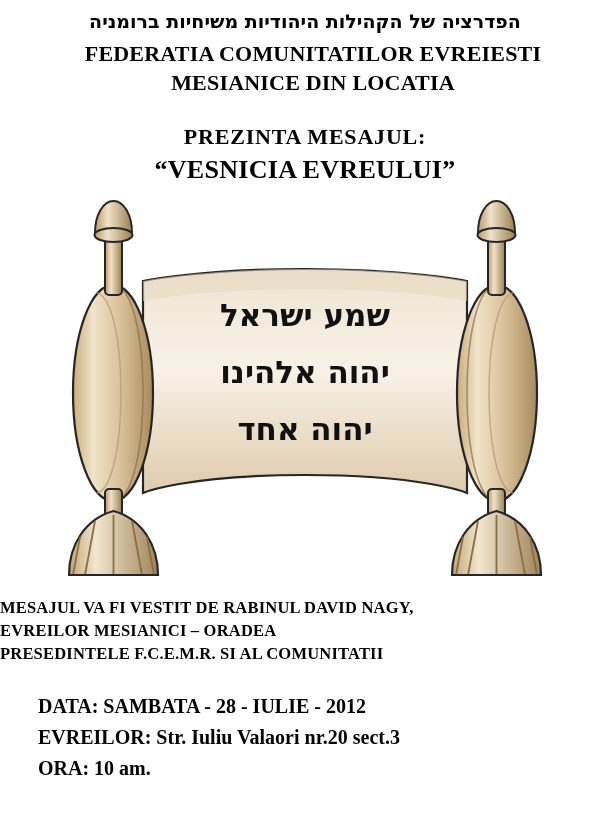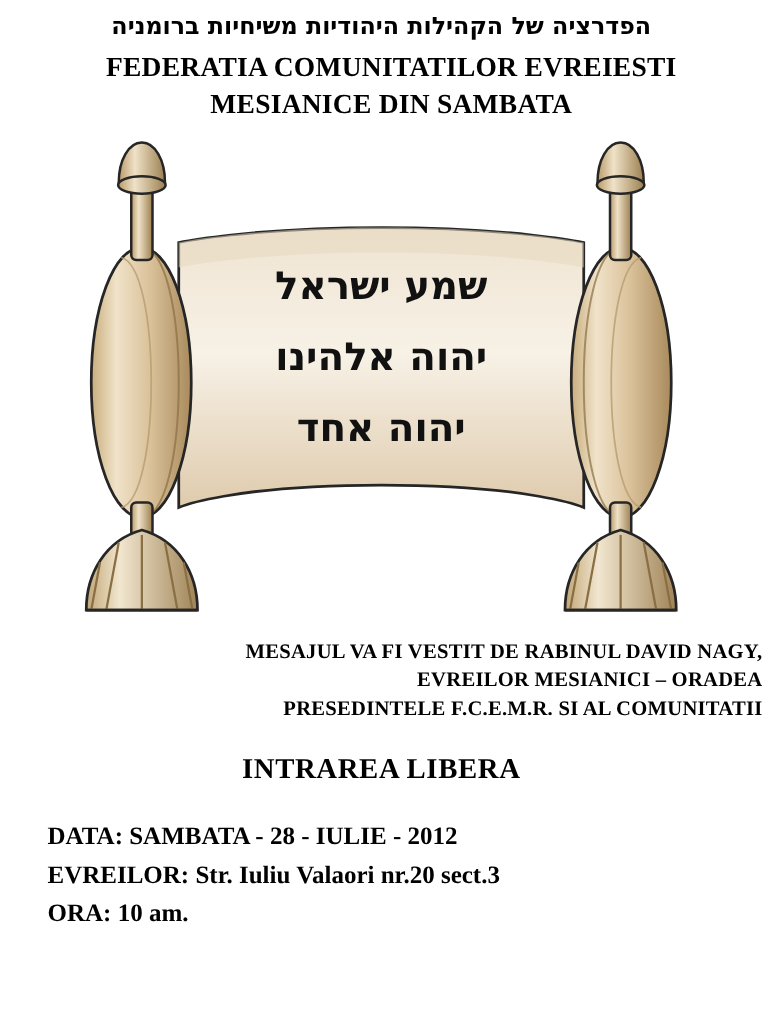--- a/index.html
+++ b/index.html
@@ -74,21 +74,21 @@
     margin: 0 auto;
   }
   .heb-text {
     font-family: "DejaVu Sans", sans-serif;
     font-weight: bold;
     direction: rtl;
   }
 
   
   .speaker {
-    text-align: right;
+    text-align: left;
     font-weight: bold;
     font-size: 16.5px;
     line-height: 1.38;
     letter-spacing: 0.2px;
     margin-top: 4px;
   }
   .free-entry {
     text-align: center;
     font-weight: bold;
     font-size: 23px;
@@ -104,23 +104,27 @@
   }
 </style>
 </head>
 <body>
 
 <div class="page">
 
   <div class="header">
     <div class="hebrew-title">הפדרציה של הקהילות היהודיות משיחיות ברומניה</div>
     <div class="org-line">FEDERATIA COMUNITATILOR EVREIESTI</div>
-    <div class="org-line">MESIANICE DIN SAMBATA</div>
-  </div>
-
+    <div class="org-line">MESIANICE DIN LOCATIA</div>
+  </div>
+
+  <div class="presents">
+    <div class="presents-line1">PREZINTA MESAJUL:</div>
+    <div class="presents-line2">“VESNICIA EVREULUI”</div>
+  </div>
 
   <div class="scroll-wrap">
     <svg class="scroll-svg" width="560" height="400" viewBox="0 0 560 400">
       <defs>
         <linearGradient id="parch" x1="0" y1="0" x2="0" y2="1">
           <stop offset="0%" stop-color="#efe4d2"></stop>
           <stop offset="45%" stop-color="#f7f1e6"></stop>
           <stop offset="100%" stop-color="#dfcbad"></stop>
         </linearGradient>
         <linearGradient id="rollerG" x1="0" y1="0" x2="1" y2="0">
@@ -183,21 +187,20 @@
       </g>
     </svg>
   </div>
 
   <div class="speaker">
     <div>MESAJUL VA FI VESTIT DE RABINUL DAVID NAGY,</div>
     <div>EVREILOR MESIANICI – ORADEA</div>
     <div>PRESEDINTELE F.C.E.M.R. SI AL COMUNITATII</div>
   </div>
 
-  <div class="free-entry">INTRAREA LIBERA</div>
 
   <div class="details">
     <div>DATA: SAMBATA - 28 - IULIE - 2012</div>
     <div>EVREILOR: Str. Iuliu Valaori nr.20 sect.3</div>
     <div>ORA: 10 am.</div>
   </div>
 
 </div>
 
 </body></html>

